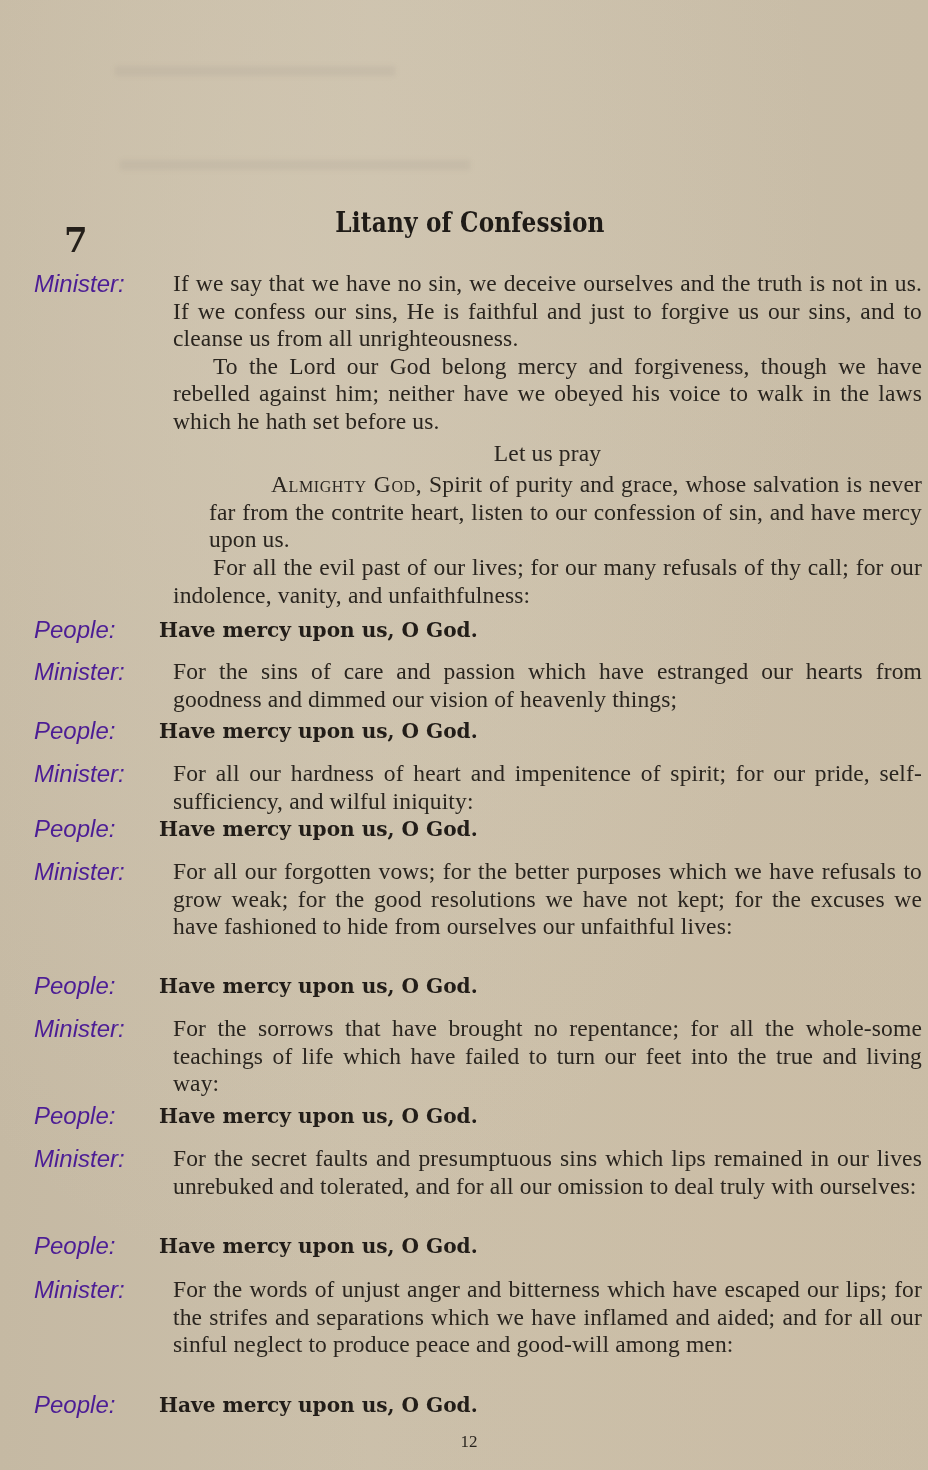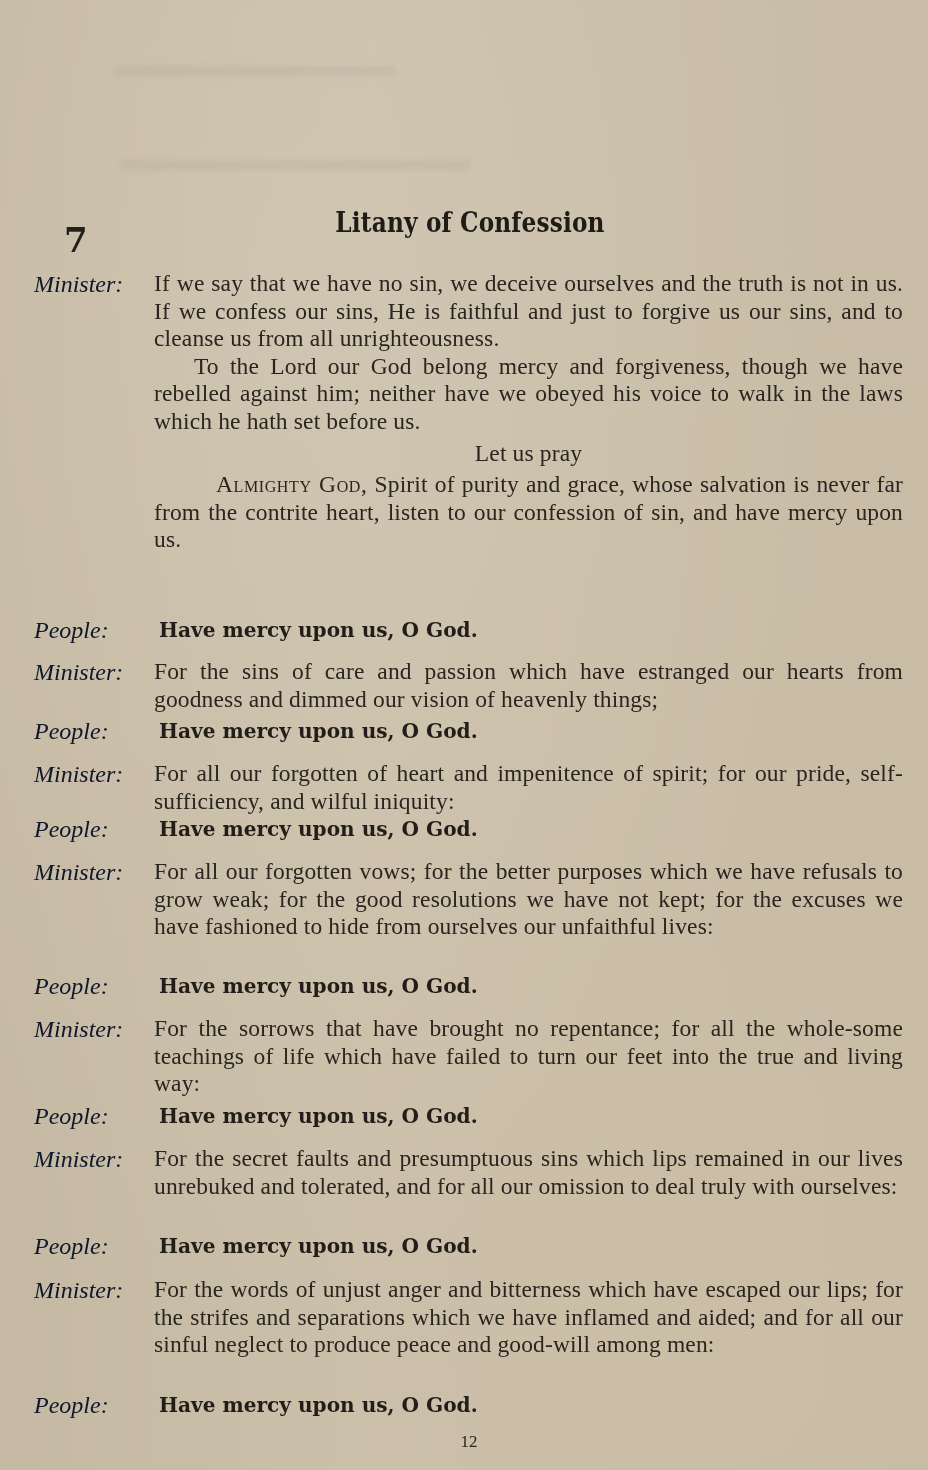--- a/index.html
+++ b/index.html
@@ -62,29 +62,29 @@
 
   .row {
     position: absolute;
     left: 0;
     width: 928px;
   }
   .role {
     position: absolute;
     left: 34px;
     top: 0;
-    font-family: Liberation Serif, serif;
+    font-family: Liberation Sans, sans-serif;
     font-style: italic;
     font-size: 24px;
     line-height: 28px;
-    color: #0f172a;
+    color: #4c1d95;
   }
   .text {
     position: absolute;
-    left: 154px;
+    left: 173px;
     width: 749px;
     top: 0;
     font-family: "Liberation Serif", serif;
     font-size: 23.5px;
     line-height: 27.6px;
     text-align: justify;
     text-align-last: left;
     color: #2a251f;
     letter-spacing: 0.15px;
   }
@@ -94,20 +94,21 @@
   .text p.indent {
     text-indent: 40px;
   }
   .text p.center {
     text-align: right;
     text-align-last: center;
     margin: 4px 0 4px 0;
   }
   .text p.indent-big {
     text-indent: 62px;
+    margin-left: 36px;
   }
   .smallcaps {
     font-variant: small-caps;
     letter-spacing: 0.6px;
   }
   .response {
     position: absolute;
     left: 159px;
     top: 0;
     font-family: "DejaVu Serif", serif;
@@ -140,39 +141,40 @@
   <div class="litany-number">7</div>
   <div class="litany-title">Litany of Confession</div>
 
   <div class="row" style="top:270px;">
     <span class="role">Minister:</span>
     <div class="text">
       <p>If we say that we have no sin, we deceive ourselves and the truth is not in us. If we confess our sins, He is faithful and just to forgive us our sins, and to cleanse us from all unrighteousness.</p>
       <p class="indent">To the Lord our God belong mercy and forgiveness, though we have rebelled against him; neither have we obeyed his voice to walk in the laws which he hath set before us.</p>
       <p class="center">Let us pray</p>
       <p class="indent-big"><span class="smallcaps">Almighty God,</span><span> Spirit of purity and grace, whose salvation is never far from the contrite heart, listen to our confession of sin, and have mercy upon us.</span></p>
+      <p class="indent">For all the evil past of our lives; for our many refusals of thy call; for our indolence, vanity, and unfaithfulness:</p>
     </div>
   </div>
   <div class="row" style="top:616px;">
     <span class="role">People:</span>
     <span class="response">Have mercy upon us, O God.</span>
   </div>
 
   <div class="row" style="top:658px;">
     <span class="role">Minister:</span>
     <div class="text">For the sins of care and passion which have estranged our hearts from goodness and dimmed our vision of heavenly things;</div>
   </div>
   <div class="row" style="top:717px;">
     <span class="role">People:</span>
     <span class="response">Have mercy upon us, O God.</span>
   </div>
 
   <div class="row" style="top:760px;">
     <span class="role">Minister:</span>
-    <div class="text">For all our forgotten of heart and impenitence of spirit; for our pride, self-sufficiency, and wilful iniquity:</div>
+    <div class="text">For all our hardness of heart and impenitence of spirit; for our pride, self-sufficiency, and wilful iniquity:</div>
   </div>
   <div class="row" style="top:815px;">
     <span class="role">People:</span>
     <span class="response">Have mercy upon us, O God.</span>
   </div>
 
   <div class="row" style="top:858px;">
     <span class="role">Minister:</span>
     <div class="text">For all our forgotten vows; for the better purposes which we have refusals to grow weak; for the good resolutions we have not kept; for the excuses we have fashioned to hide from ourselves our unfaithful lives:</div>
   </div>

